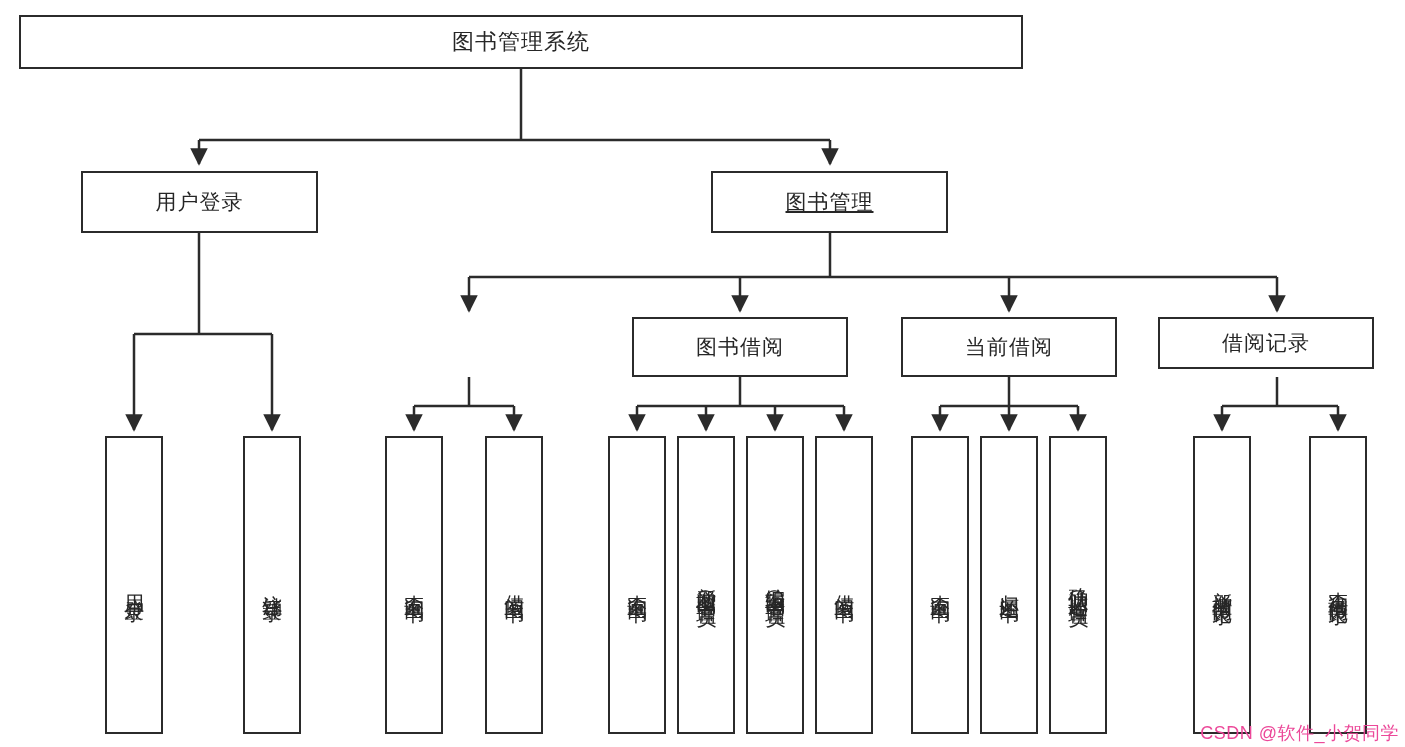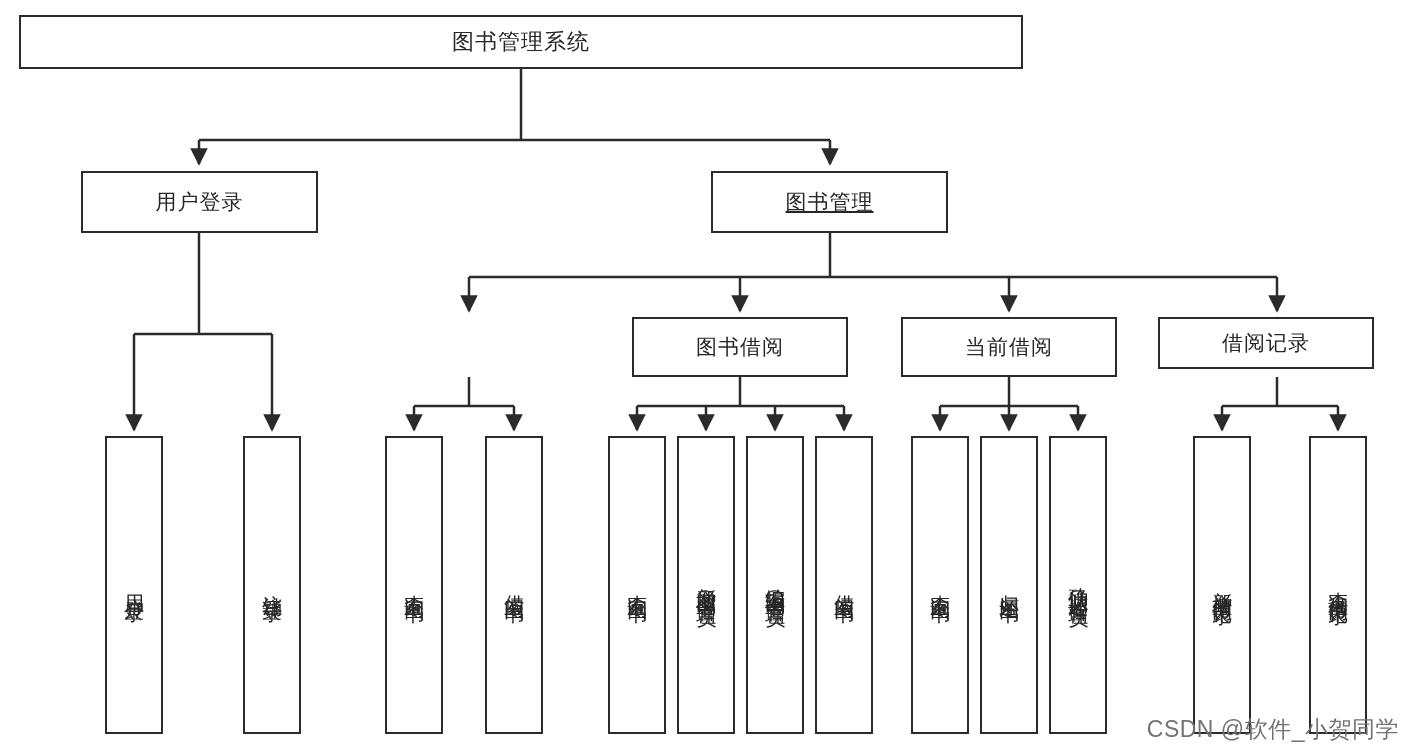--- a/index.html
+++ b/index.html
@@ -47,22 +47,22 @@
     letter-spacing: 3px;
     white-space: nowrap;
   }
   .root {
     font-size: 22px;
   }
   .watermark {
     position: absolute;
     right: 6px;
     bottom: 2px;
-    font-size: 23px;
-    color: #737373;
+    font-size: 18px;
+    color: #ec4899;
     letter-spacing: 0.5px;
     white-space: nowrap;
   }
 </style>
 </head>
 <body>
 
 <div id="canvas">
 
   <svg id="wires" viewBox="0 0 1405 747" xmlns="http://www.w3.org/2000/svg">

